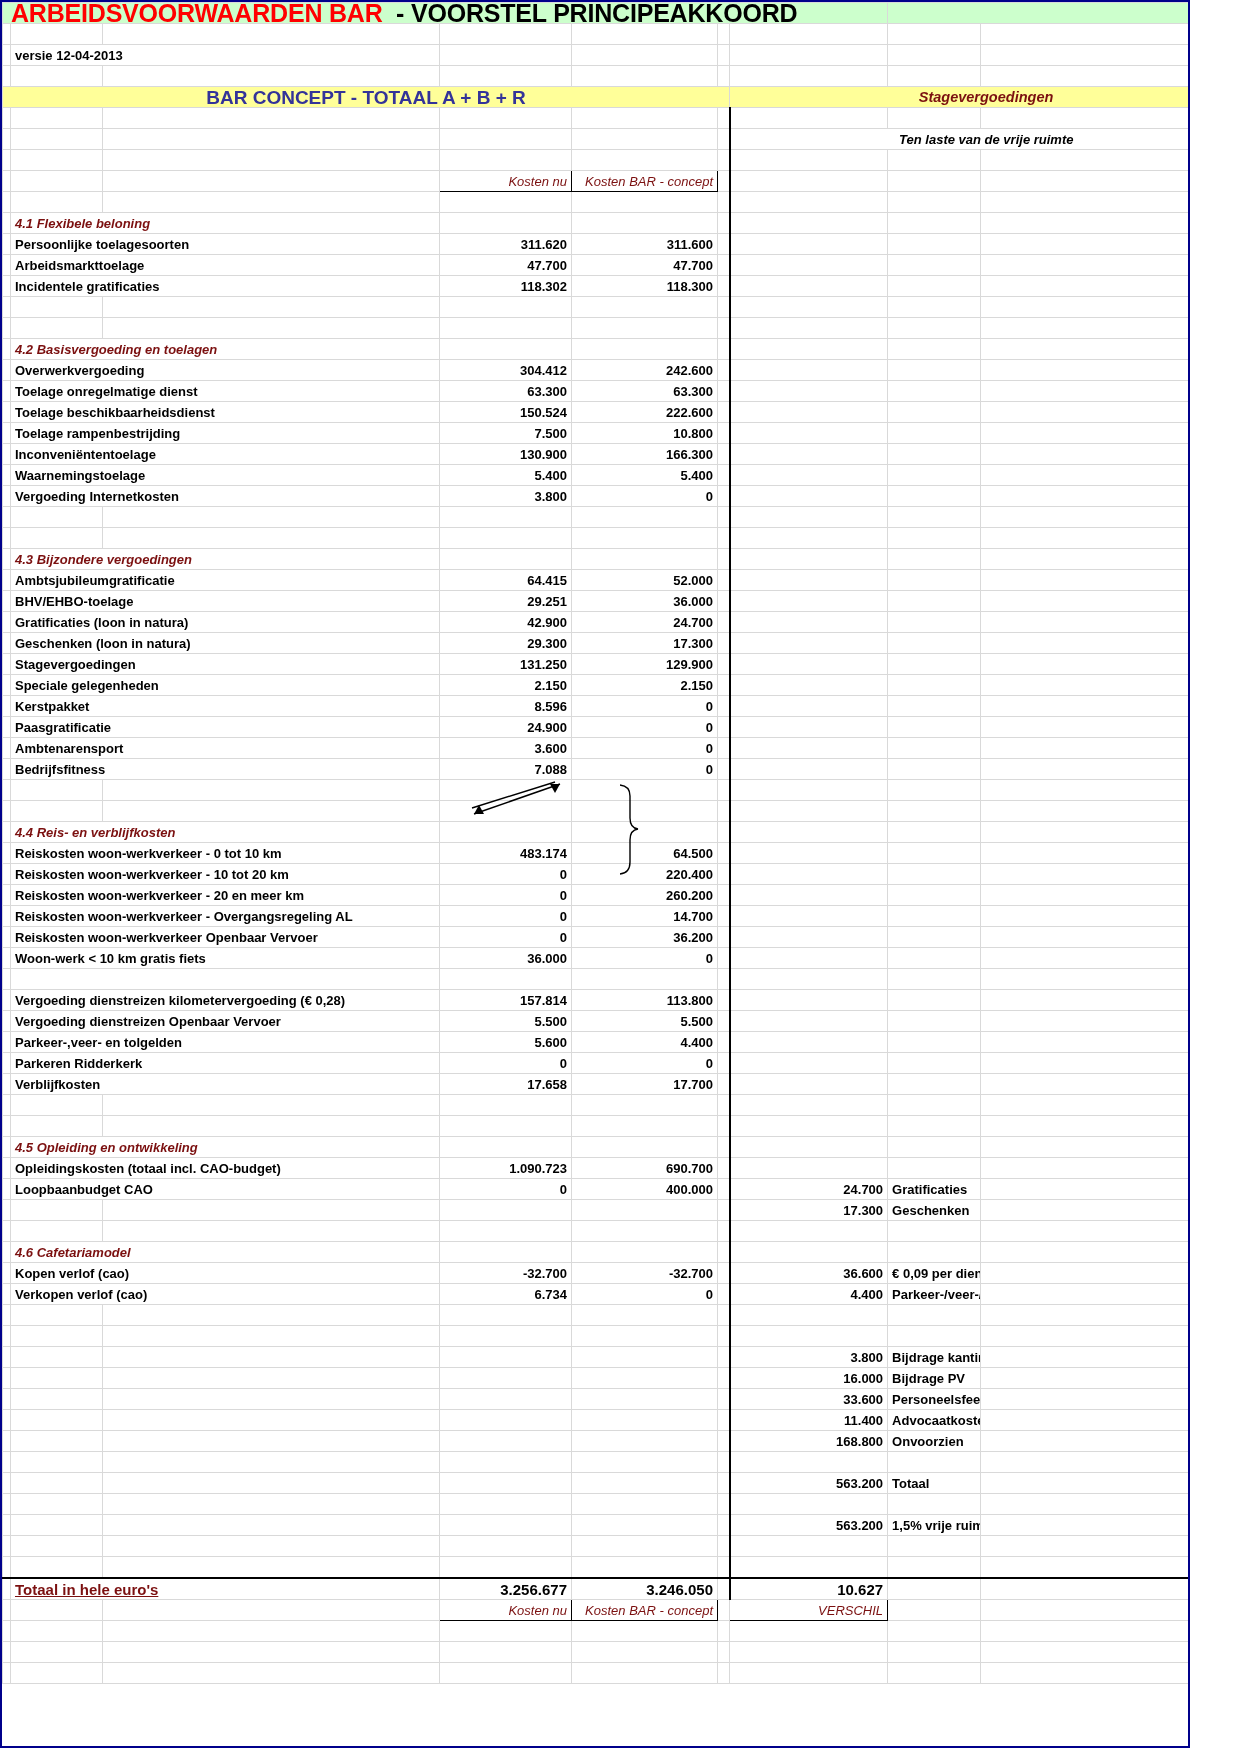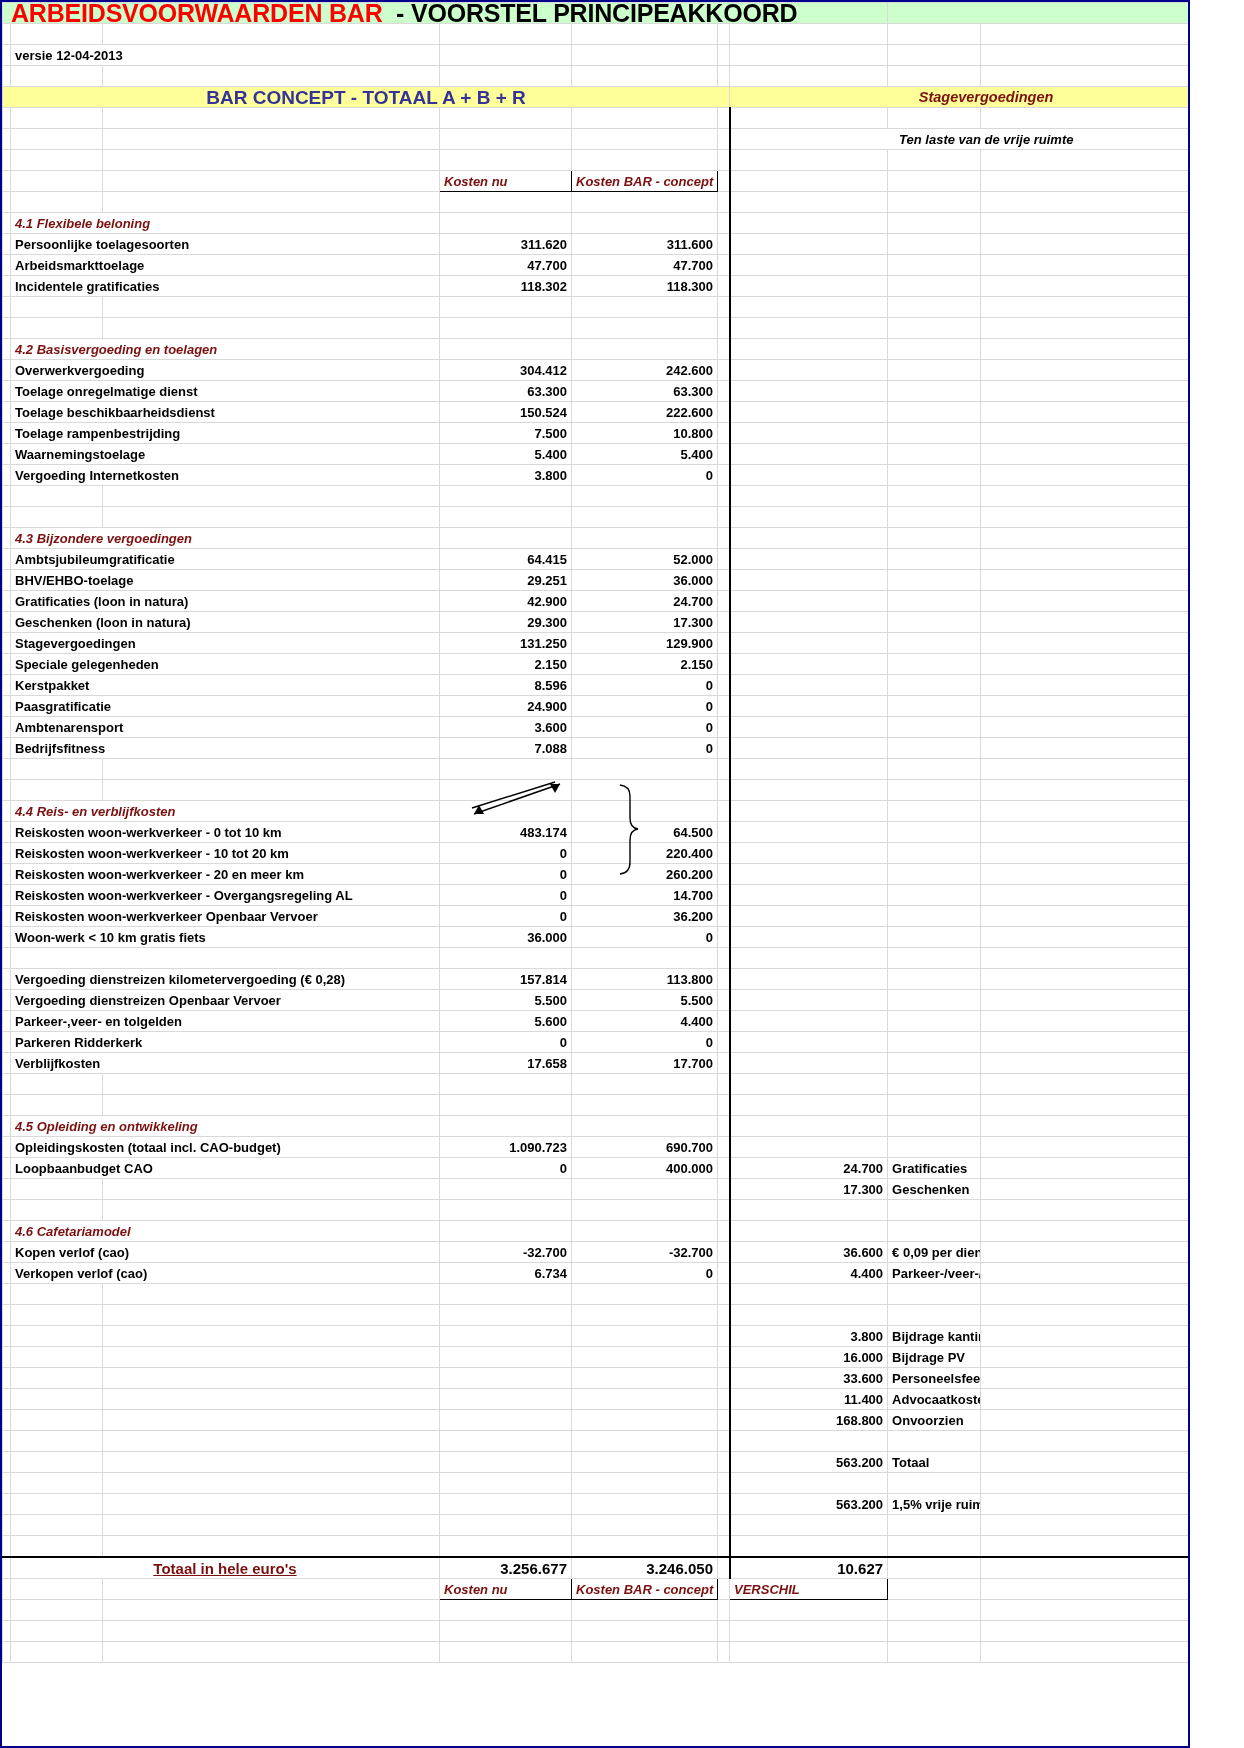--- a/index.html
+++ b/index.html
@@ -81,36 +81,36 @@
   }
   .wkr-sub{
     border-bottom:1px solid #000;
     font-size:13px;font-weight:bold;font-style:italic;text-align:center;
   }
   .thickleft{border-left:2px solid #000 !important;}
 
   
   .hdrbox{
     border:1px solid #000 !important;
-    font-size:13px;font-weight:bold;font-style:italic;
-    color:#7b1010;text-align:left;
+    font-size:13px;font-weight:normal;font-style:italic;
+    color:#7b1010;text-align:right;
   }
 
   
   .sect{
     font-size:13px;font-weight:bold;font-style:italic;color:#7b1010;
   }
   .item{font-size:13px;font-weight:bold;}
   .num{font-size:13px;font-weight:bold;text-align:right;}
   .wnum{font-size:13px;font-weight:bold;text-align:right;}
   .wlab{font-size:13px;font-weight:bold;text-align:left;}
 
   
   .totlabel{
-    font-size:15px;font-weight:bold;color:#7b1010;text-align:center;
+    font-size:15px;font-weight:bold;color:#7b1010;text-align:left;
     text-decoration:underline;
   }
   .totnum{font-size:15px;font-weight:bold;text-align:right;}
   .topline{border-top:2px solid #000 !important;}
   .wkrtot{border-top:1px solid #000 !important;}
 
   
   #overlay{position:absolute;left:0;top:0;width:1244px;height:1748px;pointer-events:none;}
 </style>
 </head>
@@ -331,20 +331,30 @@
           <td class="item" colspan="2">Toelage rampenbestrijding</td>
           <td class="num">7.500</td>
           <td class="num">10.800</td>
           <td></td>
           <td class="thickleft"></td>
           <td></td>
           <td></td>
         </tr>
         <tr>
           <td></td>
+          <td class="item" colspan="2">Inconveniëntentoelage</td>
+          <td class="num">130.900</td>
+          <td class="num">166.300</td>
+          <td></td>
+          <td class="thickleft"></td>
+          <td></td>
+          <td></td>
+        </tr>
+        <tr>
+          <td></td>
           <td class="item" colspan="2">Waarnemingstoelage</td>
           <td class="num">5.400</td>
           <td class="num">5.400</td>
           <td></td>
           <td class="thickleft"></td>
           <td></td>
           <td></td>
         </tr>
         <tr>
           <td></td>

